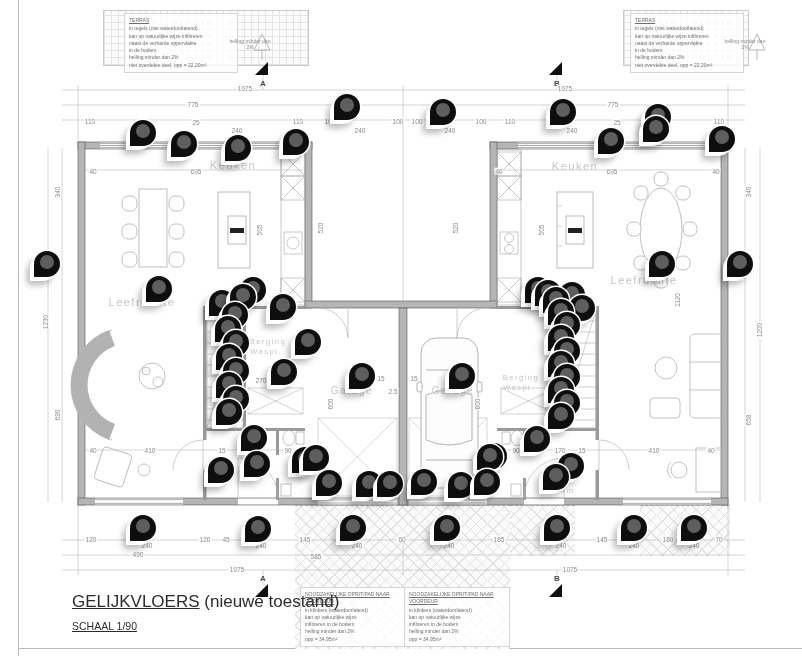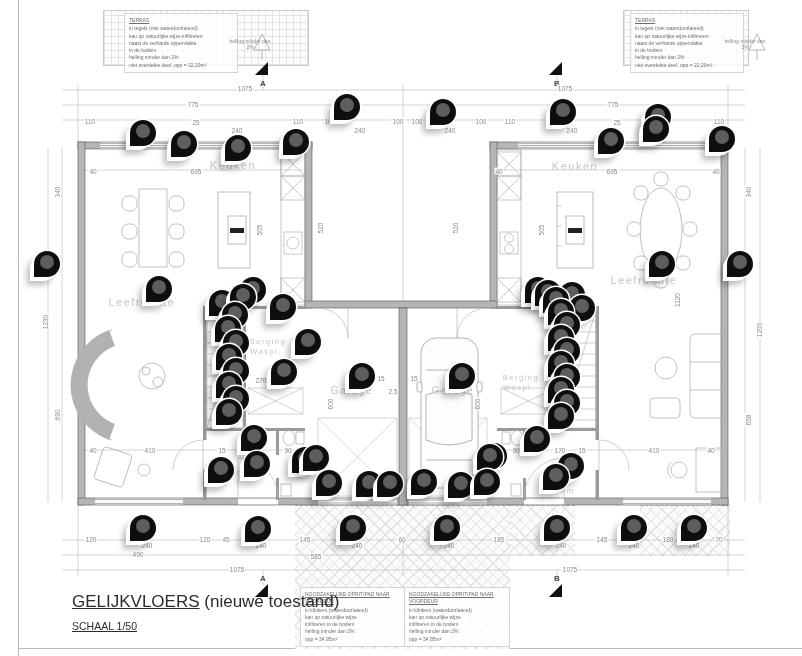--- a/index.html
+++ b/index.html
@@ -516,15 +516,15 @@
       <div class="pin" style="left: 245px; top: 516px;"></div>
       <div class="pin" style="left: 340px; top: 515px;"></div>
       <div class="pin" style="left: 434px; top: 515px;"></div>
       <div class="pin" style="left: 544px; top: 515px;"></div>
       <div class="pin" style="left: 621px; top: 515px;"></div>
       <div class="pin" style="left: 681px; top: 515px;"></div>
     </div>
 
   <div class="titleblock">
     <div class="t1"><span class="u">GELIJKVLOERS</span><span> (nieuwe toestand)</span></div>
-    <div class="t2">SCHAAL 1/50</div>
+    <div class="t2">SCHAAL 1/90</div>
   </div>
 </div>
 
 </body></html>

